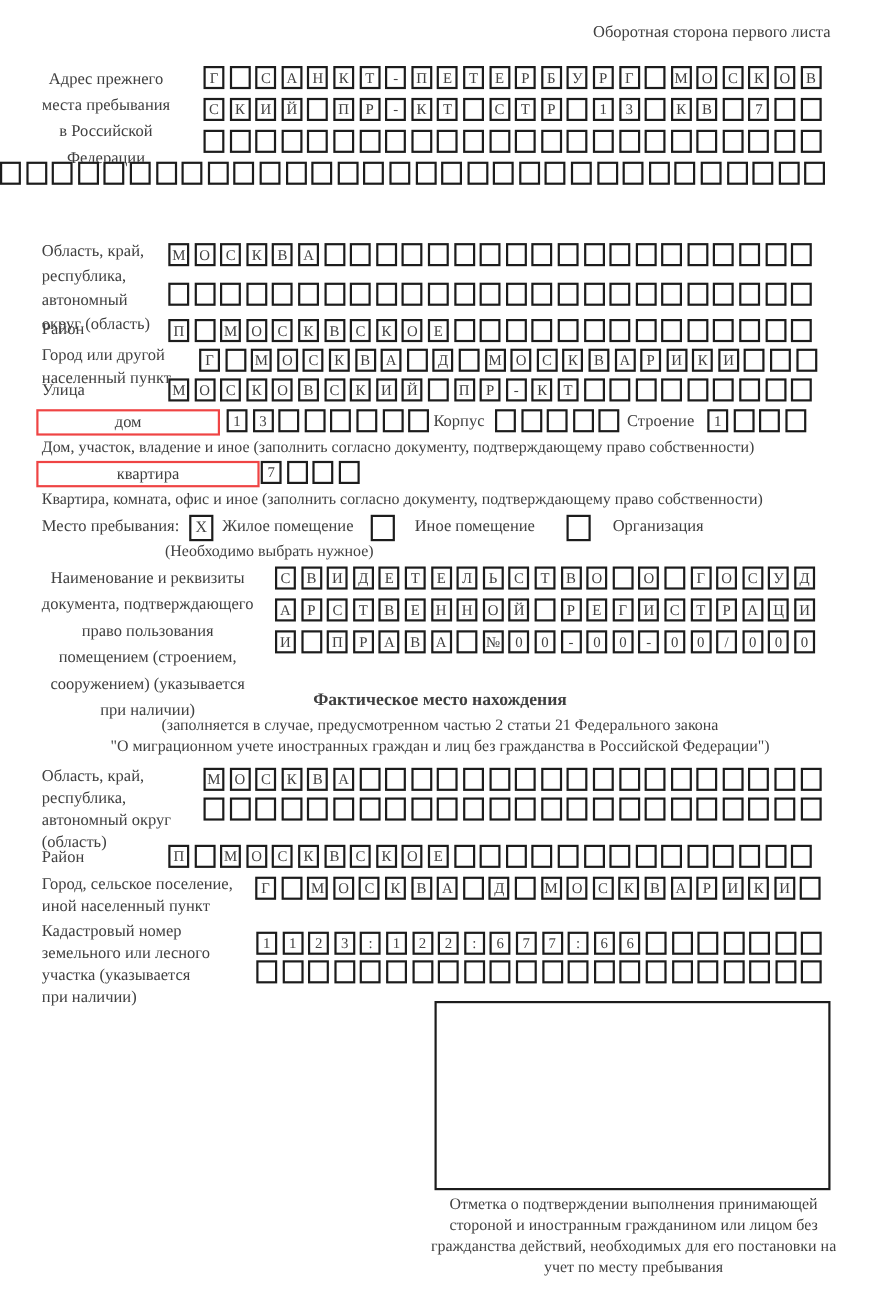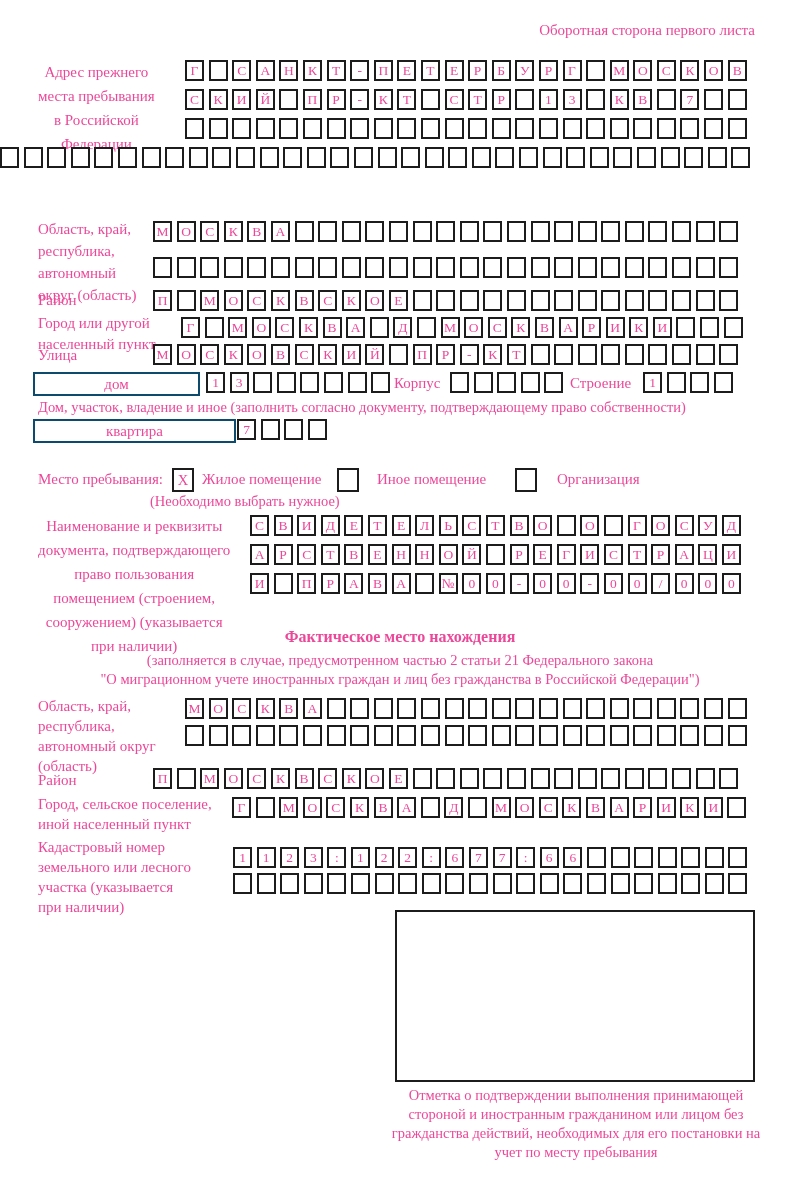--- a/index.html
+++ b/index.html
@@ -1,30 +1,30 @@
 <!DOCTYPE html>
 <html><head>
 <meta charset="utf-8">
 <style>
   html,body{margin:0;padding:0;background:#fff;}
   .page{position:relative;width:800px;height:1180px;background:#ffffff;
-        font-family:"Liberation Serif","DejaVu Serif",serif;color:#ec4899;overflow:hidden;}
+        font-family:"Liberation Serif","DejaVu Serif",serif;color:#404040;overflow:hidden;}
   .hdr{position:absolute;top:22px;right:45px;font-size:15px;}
   .lbl{position:absolute;font-size:15px;line-height:22px;white-space:pre-line;}
   .lh20{line-height:20px;}
   .lh24{line-height:24px;text-align:center;}
   .ilabel{position:absolute;font-size:15px;}
   .note{position:absolute;font-size:14.5px;}
   .center{left:0;width:800px;text-align:center;}
   .sect-title{position:absolute;left:0;width:800px;text-align:center;font-weight:bold;font-size:16px;}
   .cellrow{position:absolute;white-space:nowrap;}
   .cell{display:inline-block;width:15px;height:17px;border:2px solid #1c1c1c;margin-right:4.6px;
         font-size:13.5px;line-height:17px;text-align:center;vertical-align:top;overflow:hidden;background:#fff;}
   .chk .cell{width:18px;height:20px;font-size:14.5px;line-height:20px;}
-  .fieldbox{position:absolute;border:2px solid #0c4a6e;height:20px;line-height:20px;text-align:center;font-size:15px;background:#fff;}
+  .fieldbox{position:absolute;border:2px solid #ef4444;height:20px;line-height:20px;text-align:center;font-size:15px;background:#fff;}
   .stamp-box{position:absolute;left:395px;top:910px;width:356px;height:168px;border:2px solid #1c1c1c;background:#fff;}
   .caption{position:absolute;left:382px;top:1086px;width:388px;font-size:14.5px;line-height:19px;text-align:center;}
 </style>
 </head>
 <body>
 
 <div class="page">
 
   <div class="hdr">Оборотная сторона первого листа</div>
 
@@ -58,20 +58,21 @@
   <div class="fieldbox" style="left:33px;top:372px;width:163px">дом</div>
   <div class="cellrow" style="left:206px;top:372px"><span class="cell">1</span><span class="cell">3</span><span class="cell"></span><span class="cell"></span><span class="cell"></span><span class="cell"></span><span class="cell"></span><span class="cell"></span></div>
   <div class="ilabel" style="left:394px;top:375px">Корпус</div>
   <div class="cellrow" style="left:450px;top:372px"><span class="cell"></span><span class="cell"></span><span class="cell"></span><span class="cell"></span><span class="cell"></span></div>
   <div class="ilabel" style="left:570px;top:375px">Строение</div>
   <div class="cellrow" style="left:643px;top:372px"><span class="cell">1</span><span class="cell"></span><span class="cell"></span><span class="cell"></span></div>
   <div class="note" style="left:38px;top:399px">Дом, участок, владение и иное (заполнить согласно документу, подтверждающему право собственности)</div>
 
   <div class="fieldbox" style="left:33px;top:419px;width:199px">квартира</div>
   <div class="cellrow" style="left:237px;top:419px"><span class="cell">7</span><span class="cell"></span><span class="cell"></span><span class="cell"></span></div>
+  <div class="note" style="left:38px;top:446px">Квартира, комната, офис и иное (заполнить согласно документу, подтверждающему право собственности)</div>
 
   <div class="ilabel" style="left:38px;top:471px">Место пребывания:</div>
   <div class="cellrow chk" style="left:172px;top:468px"><span class="cell">X</span></div>
   <div class="ilabel" style="left:202px;top:471px">Жилое помещение</div>
   <div class="cellrow chk" style="left:337px;top:468px"><span class="cell"></span></div>
   <div class="ilabel" style="left:377px;top:471px">Иное помещение</div>
   <div class="cellrow chk" style="left:515px;top:468px"><span class="cell"></span></div>
   <div class="ilabel" style="left:557px;top:471px">Организация</div>
   <div class="note" style="left:150px;top:493px;width:380px;text-align:left">(Необходимо выбрать нужное)</div>
 

